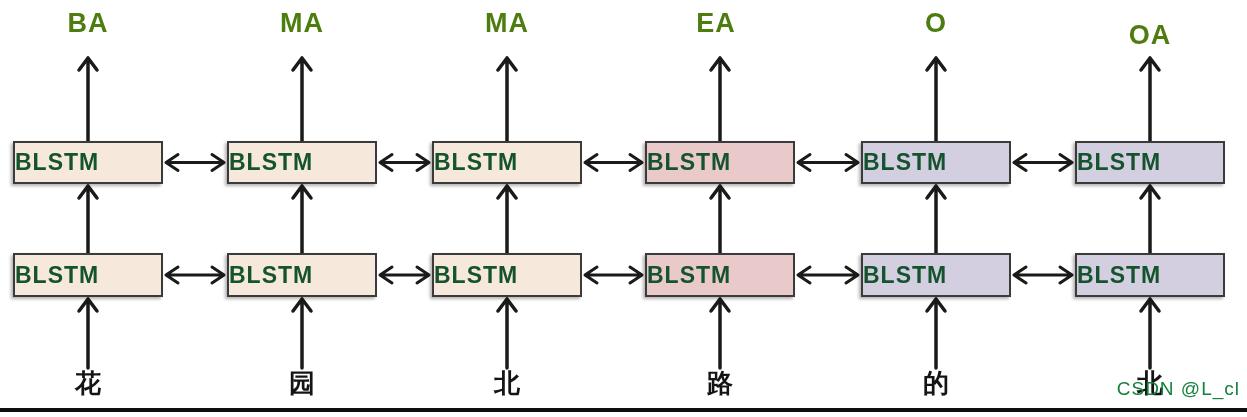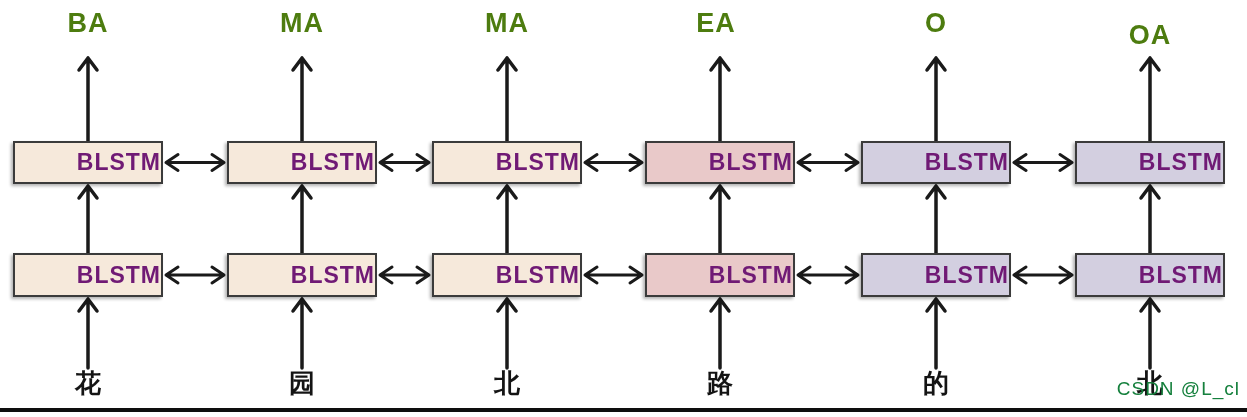--- a/index.html
+++ b/index.html
@@ -18,22 +18,22 @@
     font-size:27px;font-weight:bold;color:#4d7c0f;
     letter-spacing:1px;
     transform:translateX(-50%);
     white-space:nowrap;
   }
   .blstm-box{
     width:150px;height:43px;
     transform:translateX(-50%);
     border:2px solid #3b3b3b;
     box-sizing:border-box;
-    display:flex;align-items:center;justify-content:flex-end;
-    font-size:23px;font-weight:bold;color:#701a75;
+    display:flex;align-items:center;justify-content:flex-start;
+    font-size:23px;font-weight:bold;color:#14532d;
     letter-spacing:1px;
     box-shadow:-2px 2px 3px rgba(0,0,0,0.30);
   }
   .input-char{
     height:34px;line-height:34px;
     text-align:center;
     font-size:26px;font-weight:bold;color:#141414;
     transform:translateX(-50%);
     white-space:nowrap;
   }

